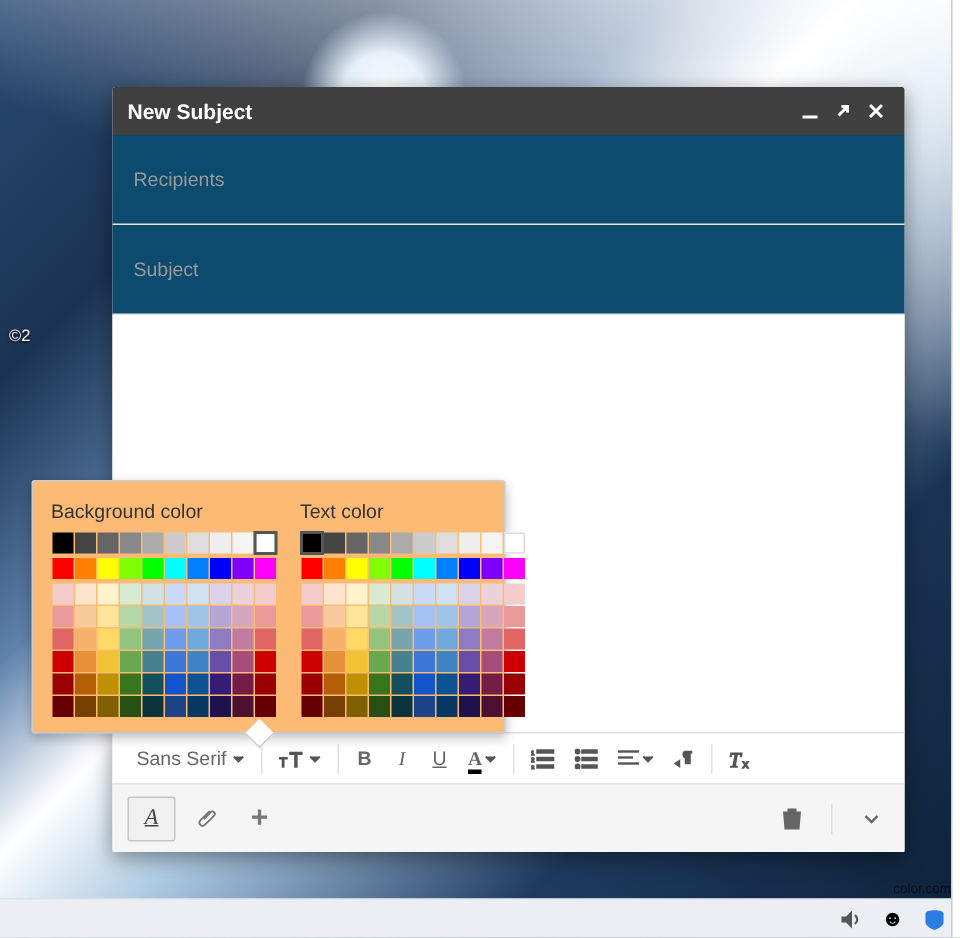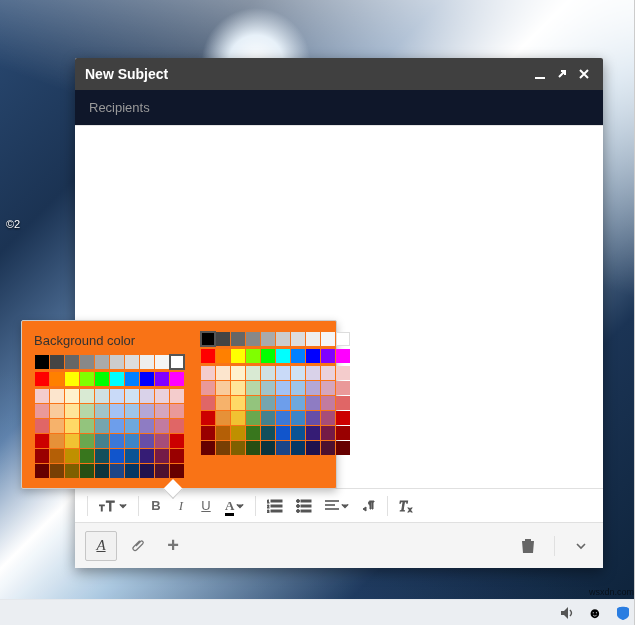--- a/index.html
+++ b/index.html
@@ -62,24 +62,24 @@
     width:18px; height:18px;
     display:flex; align-items:center; justify-content:center;
     margin-left:4px;
     cursor:pointer;
     color:#fff; font-size:14px; font-weight:bold;
   }
   .win-btn svg { width:12px; height:12px; stroke:#fff; stroke-width:2; fill:#fff; }
 
   .field {
     border-bottom:1px solid #e5e5e5;
-    padding:10px 14px;
+    padding:22px 14px;
     color:#999;
     font-size:13px;
-    background:#0f172a;
+    background:#0c4a6e;
   }
   .body-area {
     flex:1;
     background:#fff;
   }
 
   
   .format-bar {
     border-top:1px solid #e0e0e0;
     height:34px;
@@ -164,21 +164,21 @@
     cursor:pointer; color:#666;
   }
   .trash-btn svg { width:14px; height:16px; fill:#666; }
   .more-btn svg { width:10px; height:10px; }
 
   
   .picker {
     position:absolute;
     left:21px; top:320px;
     width:316px;
-    background:#f97316;
+    background:#fdba74;
     border:1px solid #ccc;
     box-shadow: 0 3px 8px rgba(0,0,0,.25);
     border-radius:2px;
     padding:10px 10px 10px 12px;
     z-index:50;
   }
   .picker-tail {
     position:absolute;
     left:144px; bottom:-8px;
     width:14px; height:14px;
@@ -244,24 +244,31 @@
       </svg>
     </span>
     <span class="win-btn" title="Close">
       <svg viewBox="0 0 12 12" fill="none" stroke="#fff" stroke-width="2">
         <path d="M2 2 L10 10 M10 2 L2 10"></path>
       </svg>
     </span>
   </div>
 
   <div class="field">Recipients</div>
+  <div class="field">Subject</div>
 
   <div class="body-area"></div>
 
   <div class="format-bar">
+    <div class="ff-btn font-family">
+      <span>Sans Serif</span>
+      <svg class="chev" viewBox="0 0 10 10">
+          <path d="M1 3 L5 7 L9 3"></path>
+        </svg>
+    </div>
     <span class="divider"></span>
 
     <div class="ff-btn ff-group" style="gap:2px;">
       <svg width="18" height="14" viewBox="0 0 18 14">
         <text x="0" y="12" font-size="9" fill="#555">T</text>
         <text x="7" y="12" font-size="14" fill="#555">T</text>
       </svg>
       <svg class="chev" viewBox="0 0 10 10">
           <path d="M1 3 L5 7 L9 3"></path>
         </svg>
@@ -457,20 +464,21 @@
             <div class="swatch" title="#0c343d" style="background: rgb(12, 52, 61);"></div>
             <div class="swatch" title="#1c4587" style="background: rgb(28, 69, 135);"></div>
             <div class="swatch" title="#073763" style="background: rgb(7, 55, 99);"></div>
             <div class="swatch" title="#20124d" style="background: rgb(32, 18, 77);"></div>
             <div class="swatch" title="#4c1130" style="background: rgb(76, 17, 48);"></div>
             <div class="swatch" title="#660000" style="background: rgb(102, 0, 0);"></div>
           </div>
         </div>
     </div>
     <div class="picker-col">
+      <div class="col-heading">Text color</div>
       <div class="swatch-grid" id="text-grid">
           <div class="swatch-row">
             <div class="swatch sel" title="#000000" style="background: rgb(0, 0, 0);"></div>
             <div class="swatch" title="#444444" style="background: rgb(68, 68, 68);"></div>
             <div class="swatch" title="#666666" style="background: rgb(102, 102, 102);"></div>
             <div class="swatch" title="#888888" style="background: rgb(136, 136, 136);"></div>
             <div class="swatch" title="#aaaaaa" style="background: rgb(170, 170, 170);"></div>
             <div class="swatch" title="#cccccc" style="background: rgb(204, 204, 204);"></div>
             <div class="swatch" title="#dddddd" style="background: rgb(221, 221, 221);"></div>
             <div class="swatch" title="#eeeeee" style="background: rgb(238, 238, 238);"></div>
@@ -578,13 +586,13 @@
   </span>
   <span class="tray-icon" style="font-size:15px;">☻</span>
   <span class="tray-icon">
     <svg width="16" height="16" viewBox="0 0 16 16">
         <path fill="#2a7de1" d="M2 4 C2 1 14 1 14 4 L14 10 C14 13 8 15 8 15 C8 15 2 13 2 10 Z"></path>
       </svg>
   </span>
 </div>
 
 <div class="side-right"></div>
-<div style="position:absolute;right:6px;bottom:28px;font-size:9px;color:#0009;">wsxdn.com</div>
+<div style="position:absolute;right:6px;bottom:28px;font-size:9px;color:#0009;">color.com</div>
 
 </body></html>

